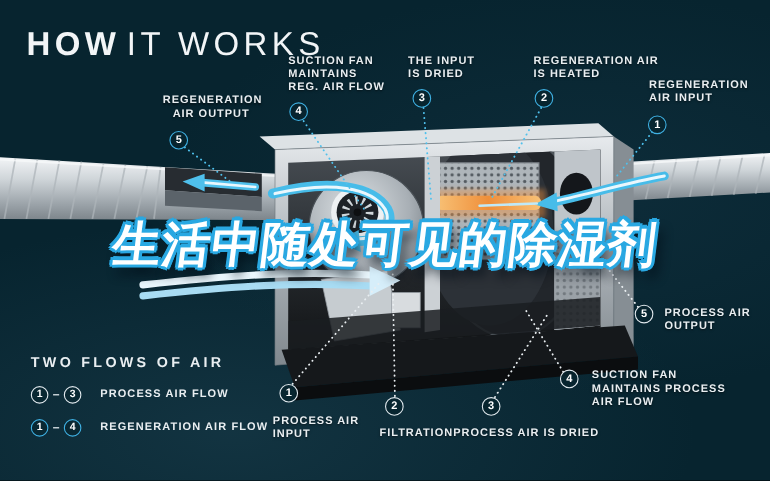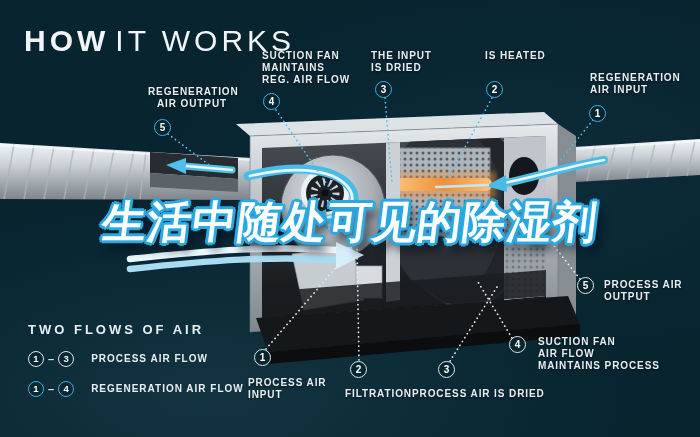--- a/index.html
+++ b/index.html
@@ -235,20 +235,21 @@
   </div>
   <div class="num-circle nc-cyan" style="left:263px;top:93px">4</div>
 
   <div class="callout" style="left:371px;top:50px">
     <div>THE INPUT</div>
     <div>IS DRIED</div>
   </div>
   <div class="num-circle nc-cyan" style="left:375px;top:81px">3</div>
 
   <div class="callout" style="left:485px;top:50px">
+    <div>REGENERATION AIR</div>
     <div>IS HEATED</div>
   </div>
   <div class="num-circle nc-cyan" style="left:486px;top:81px">2</div>
 
   <div class="callout" style="left:590px;top:72px">
     <div>REGENERATION</div>
     <div>AIR INPUT</div>
   </div>
   <div class="num-circle nc-cyan" style="left:589px;top:105px">1</div>
 
@@ -264,22 +265,22 @@
   </div>
 
   <div class="num-circle nc-white" style="left:438px;top:361px">3</div>
   <div class="callout" style="left:412px;top:388px">
     <div>PROCESS AIR IS DRIED</div>
   </div>
 
   <div class="num-circle nc-white" style="left:509px;top:336px">4</div>
   <div class="callout" style="left:538px;top:336px">
     <div>SUCTION FAN</div>
+    <div>MAINTAINS PROCESS</div>
     <div>AIR FLOW</div>
-    <div>MAINTAINS PROCESS</div>
   </div>
 
   <div class="num-circle nc-white" style="left:577px;top:277px">5</div>
   <div class="callout" style="left:604px;top:279px">
     <div>PROCESS AIR</div>
     <div>OUTPUT</div>
   </div>
 
   <div class="legend">
     <div class="legend-title">TWO FLOWS OF AIR</div>

